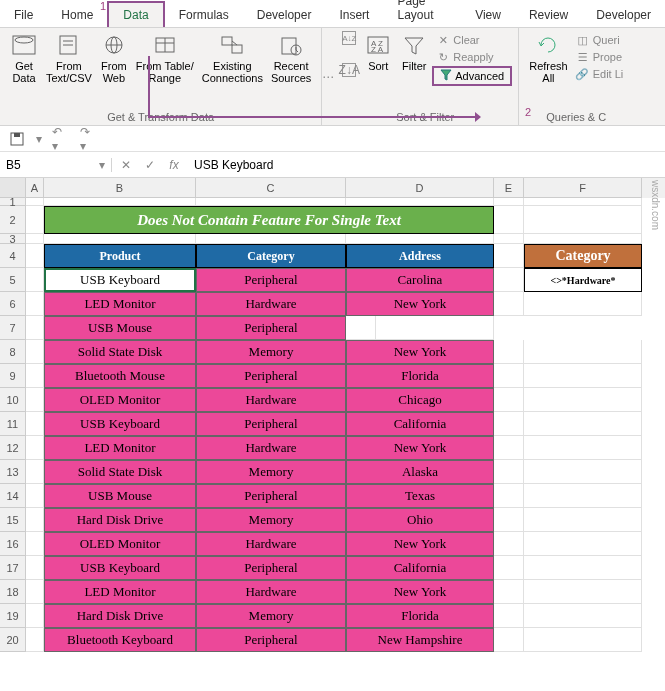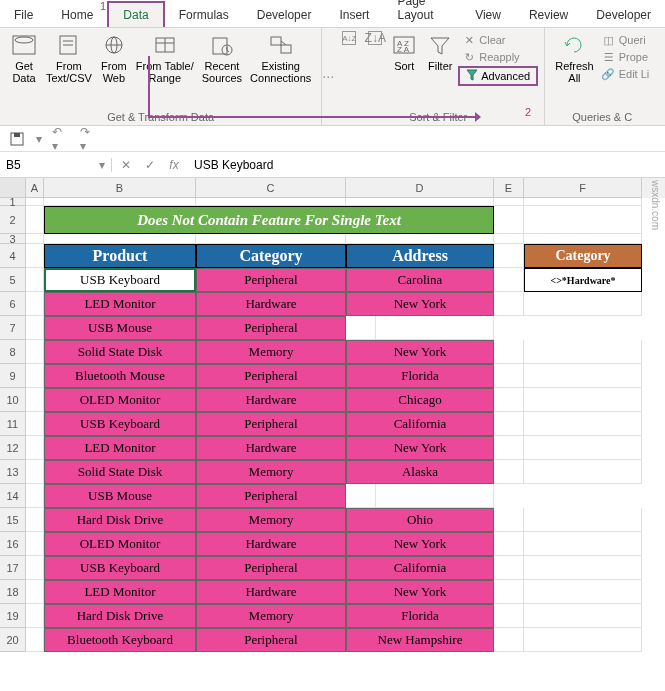--- a/index.html
+++ b/index.html
@@ -45,21 +45,21 @@
 
 .cA { width: 18px; }
 .cB { width: 152px; }
 .cC { width: 150px; }
 .cD { width: 148px; }
 .cE { width: 30px; }
 .cF { width: 118px; }
 
 
 .title-row .cell.span { background: #6ab04c; color: #fff; font-family: Georgia, serif; font-size: 15px; font-weight: bold; font-style: italic; border: 1px solid #000; }
-.hdr { background: #1f6aa5 !important; color: #fff; font-family: Georgia, serif; font-weight: bold; font-size: 16px; border: 1px solid #000 !important; }
+.hdr { background: #1f6aa5 !important; color: #fff; font-family: Georgia, serif; font-weight: bold; font-size: 12px; border: 1px solid #000 !important; }
 .hdr-cat { background: #c0703c !important; color: #fff; font-family: Georgia, serif; font-weight: bold; font-size: 14px; border: 1px solid #000 !important; }
 .td { background: #ec4899; font-family: Georgia, serif; font-size: 13px; border: 1px solid #666 !important; }
 .sel { background: #fff !important; outline: 2px solid #217346; outline-offset: -2px; }
 .crit { background: #fff; font-family: Georgia, serif; font-weight: bold; font-size: 10px; border: 1px solid #000 !important; }
 
 .r1 { height: 8px; }
 .r2 { height: 28px; }
 .rn { height: 24px; }
 
 .watermark { position: absolute; right: 4px; top: 180px; writing-mode: vertical-rl; font-size: 10px; color: #aaa; }
@@ -130,49 +130,49 @@
               <line x1="4" y1="9" x2="22" y2="9" stroke="#666"></line>
               <line x1="13" y1="4" x2="13" y2="18" stroke="#666"></line>
             </svg>
           </span>
         <span style="white-space:pre-line">From Table/
 Range</span>
       </div>
       <div class="big-btn">
         <span class="ico">
             <svg width="26" height="22">
+              <rect x="3" y="3" width="10" height="8" fill="none" stroke="#666"></rect>
+              <rect x="13" y="11" width="10" height="8" fill="none" stroke="#666"></rect>
+              <line x1="13" y1="7" x2="18" y2="11" stroke="#666"></line>
+            </svg>
+          </span>
+        <span style="white-space:pre-line">Existing
+Connections</span>
+      </div>
+      <div class="big-btn">
+        <span class="ico">
+            <svg width="26" height="22">
               <rect x="4" y="4" width="14" height="16" fill="none" stroke="#666"></rect>
               <circle cx="18" cy="16" r="5" fill="none" stroke="#666"></circle>
               <line x1="18" y1="13" x2="18" y2="16" stroke="#666"></line>
               <line x1="18" y1="16" x2="20" y2="18" stroke="#666"></line>
             </svg>
           </span>
         <span style="white-space:pre-line">Recent
 Sources</span>
       </div>
-      <div class="big-btn">
-        <span class="ico">
-            <svg width="26" height="22">
-              <rect x="3" y="3" width="10" height="8" fill="none" stroke="#666"></rect>
-              <rect x="13" y="11" width="10" height="8" fill="none" stroke="#666"></rect>
-              <line x1="13" y1="7" x2="18" y2="11" stroke="#666"></line>
-            </svg>
-          </span>
-        <span style="white-space:pre-line">Existing
-Connections</span>
-      </div>
     </div>
     <div class="group-label">Get &amp; Transform Data</div>
   </div>
 
   <div style="width:10px;color:#888;align-self:center">⋯</div>
 
   <div class="group">
     <div class="group-row">
-      <div style="display:flex;flex-direction:row;gap:4px">
+      <div style="display:flex;flex-direction:column;gap:16px">
         <div class="small-btn">
             <span class="si" style="border:1px solid #999;font-size:8px">A↓Z</span>
           </div>
         <div class="small-btn">
             <span class="si" style="border:1px solid #999;font-size:12px">Z↓A</span>
           </div>
       </div>
       <div class="big-btn">
         <span class="ico">
             <svg width="26" height="22">
@@ -396,20 +396,21 @@
         <div class="cell cC td">Memory</div>
         <div class="cell cD td">Alaska</div>
         <div class="cell cE"></div>
         <div class="cell cF"></div>
       </div>
       <div class="row rn">
         <div class="rh">14</div>
         <div class="cell cA"></div>
         <div class="cell cB td">USB Mouse</div>
         <div class="cell cC td">Peripheral</div>
+        <div class="cell cD td">Texas</div>
         <div class="cell cE"></div>
         <div class="cell cF"></div>
       </div>
       <div class="row rn">
         <div class="rh">15</div>
         <div class="cell cA"></div>
         <div class="cell cB td">Hard Disk Drive</div>
         <div class="cell cC td">Memory</div>
         <div class="cell cD td">Ohio</div>
         <div class="cell cE"></div>

